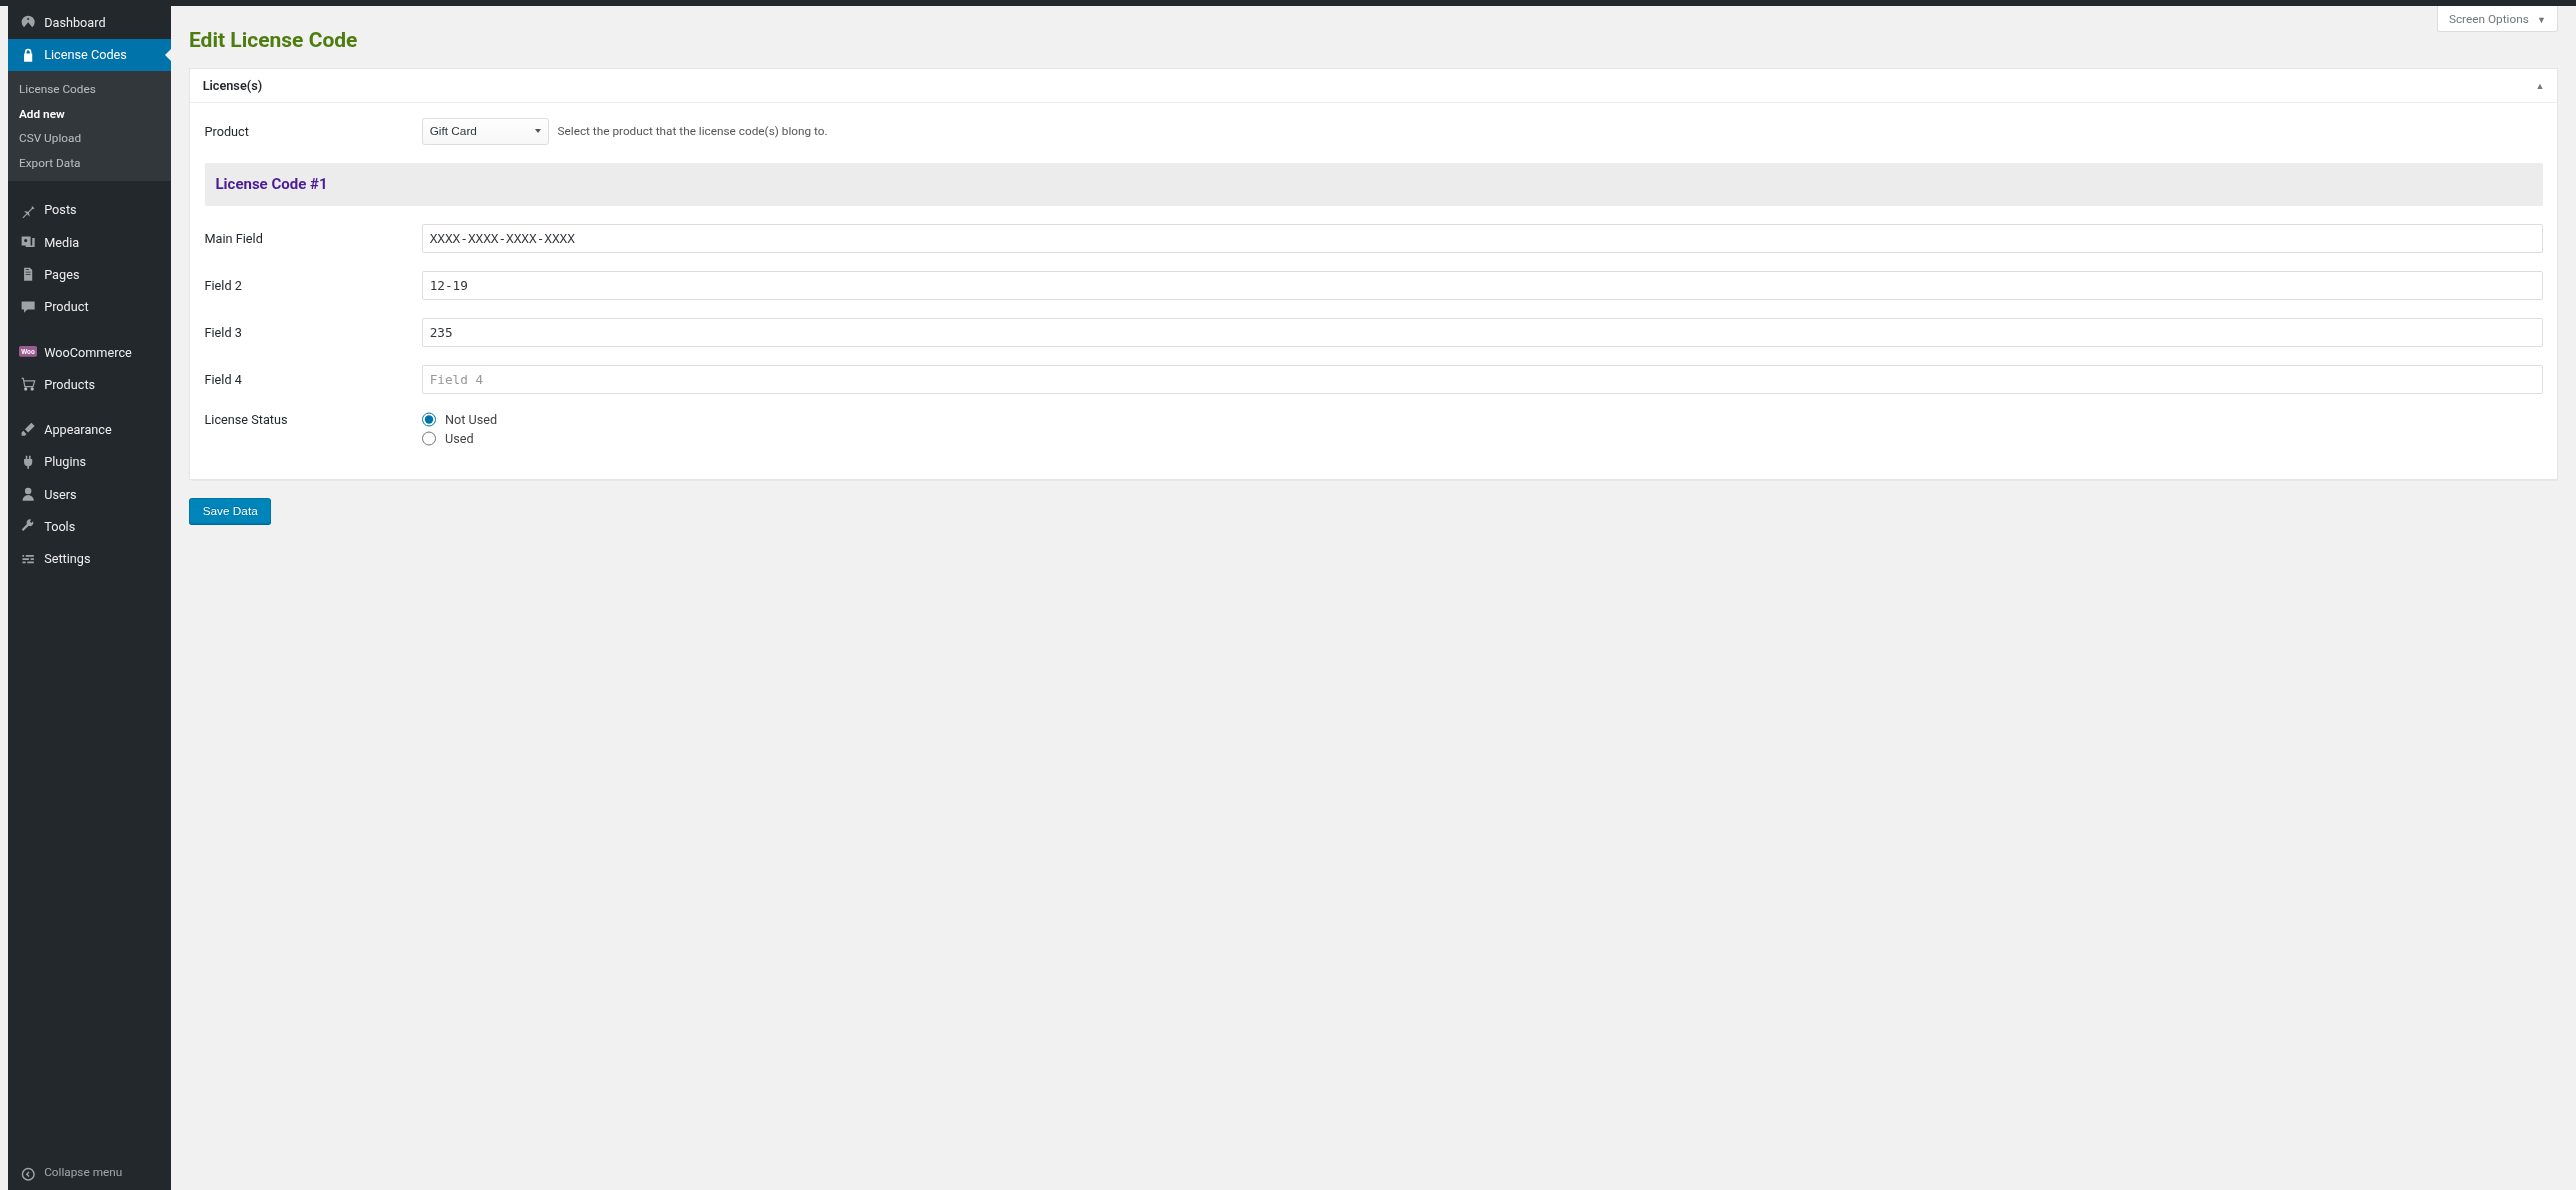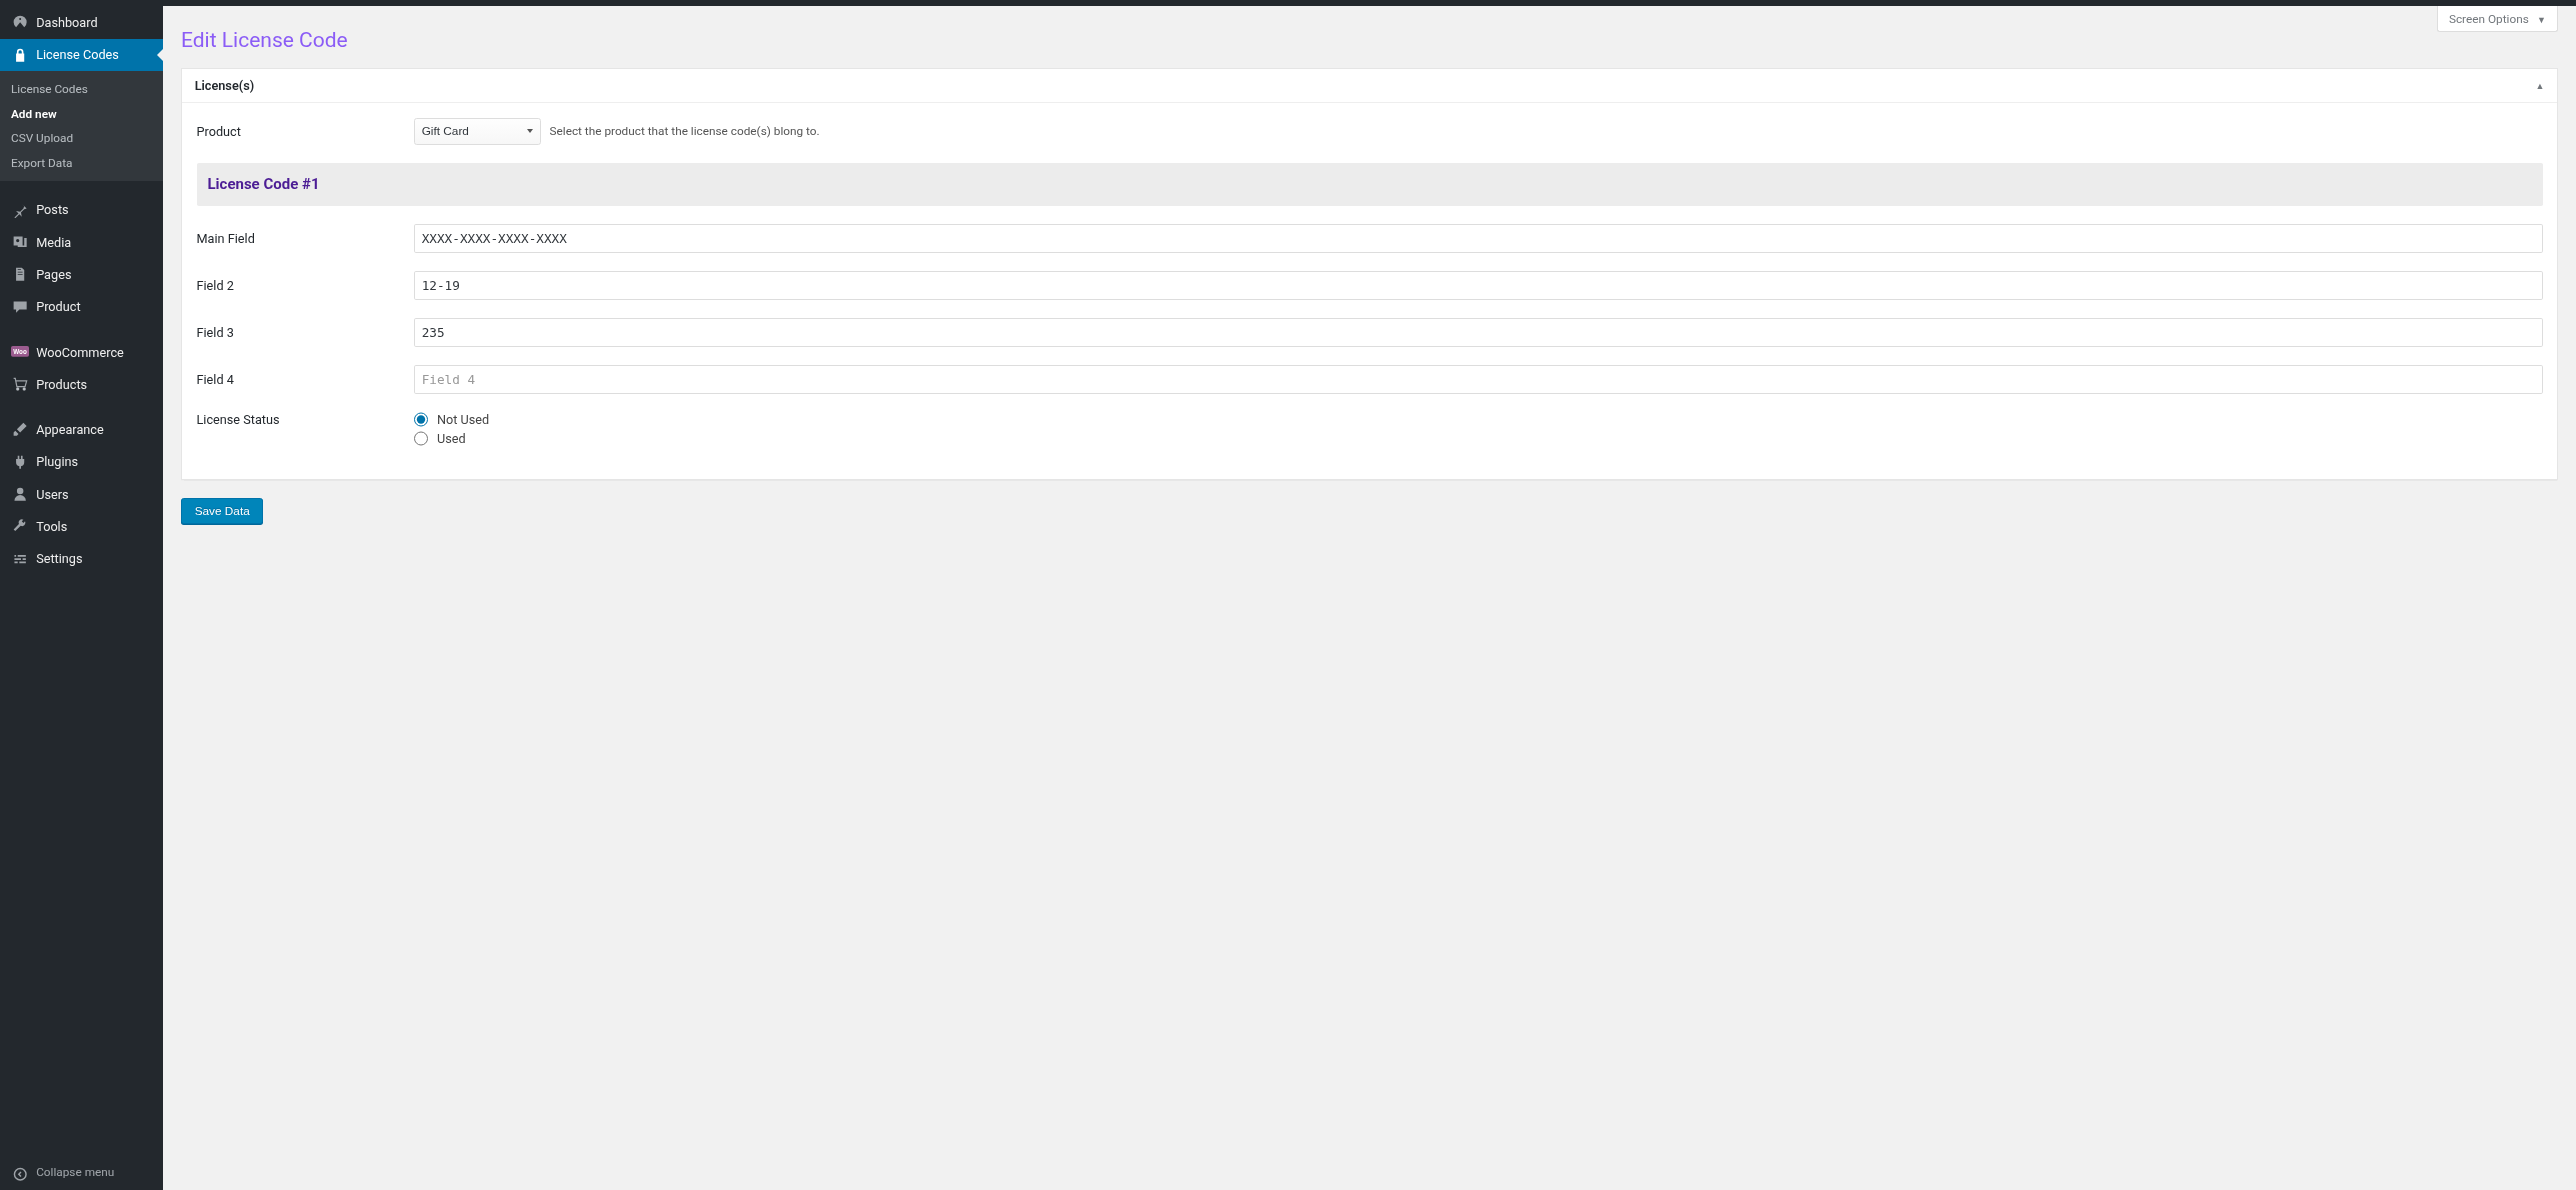--- a/index.html
+++ b/index.html
@@ -1,40 +1,40 @@
 <!DOCTYPE html>
 <html style="font-size:14.5px"><head>
 <meta charset="utf-8">
 <style>
 * { margin: 0; padding: 0; box-sizing: border-box; }
 body { font-family: -apple-system, BlinkMacSystemFont, "Segoe UI", Roboto, Oxygen-Sans, Ubuntu, Cantarell, "Helvetica Neue", sans-serif; font-size: 11.8px; color: #444; background: #f1f1f1; }
 
 .topbar { height: 6.3px; background: #23282d; }
 
-.page { display: flex; min-height: calc(100vh - 6.3px); }
+.page { display: flex; min-height: calc(100vh - 6.3px); margin-left: 8px; }
 
 
 .sidebar { width: 163px; background: #23282d; color: #eee; flex-shrink: 0; display: flex; flex-direction: column; }
 .menu-item { display: flex; align-items: center; padding: 7.2px 11px; color: #eee; font-size: 12.7px; cursor: pointer; }
 .menu-item .icon { width: 18px; height: 18px; margin-right: 7.2px; display: inline-flex; align-items: center; justify-content: center; color: rgba(240,245,250,.6); }
 .menu-item.current { background: #0073aa; color: #fff; position: relative; }
 .menu-item.current .icon { color: #fff; }
 .menu-item.current::after { content: ''; position: absolute; right: -0.9px; top: 50%; transform: translateY(-50%); width: 0; height: 0; border-top: 7.2px solid transparent; border-bottom: 7.2px solid transparent; border-right: 7.2px solid #f1f1f1; }
 .submenu { background: #32373c; padding: 5.4px 0; }
 .submenu-item { padding: 5.4px 11px; color: rgba(240,245,250,.7); font-size: 11.8px; cursor: pointer; }
 .submenu-item.active { color: #fff; font-weight: 600; }
 .menu-sep { height: 12.7px; }
 .collapse { margin-top: auto; display: flex; align-items: flex-start; padding: 7.2px 11px; color: rgba(240,245,250,.6); font-size: 11.8px; cursor: pointer; }
 .collapse .icon { width: 18px; height: 18px; margin-right: 7.2px; display: inline-flex; align-items: center; justify-content: center; }
 
 
 .content { flex: 1; padding: 9px 18px 18px 18px; position: relative; }
 .screen-options { position: absolute; top: 0; right: 18px; background: #fff; border: 0.9px solid #ddd; border-top: none; padding: 5.4px 11px; font-size: 11.8px; color: #72777c; cursor: pointer; border-radius: 0 0 2.7px 2.7px; }
 .screen-options .tri { margin-left: 5.4px; font-size: 9px; }
-.page-title { font-size: 21px; font-weight: 400; color: #8b5cf6; padding: 12.7px 0 16.3px 0; }
+.page-title { font-size: 21px; font-weight: 700; color: #4d7c0f; padding: 12.7px 0 16.3px 0; }
 
 .metabox { background: #fff; border: 0.9px solid #e5e5e5; box-shadow: 0 0.9px 0.9px rgba(0,0,0,.04); margin-bottom: 18px; }
 .metabox-header { display: flex; justify-content: space-between; align-items: center; padding: 9px 12.7px; border-bottom: 0.9px solid #eee; cursor: pointer; }
 .metabox-title { font-size: 12.7px; font-weight: 600; color: #23282d; }
 .metabox-toggle { color: #72777c; font-size: 9px; }
 .metabox-body { padding: 14.5px; }
 
 .form-row { display: flex; align-items: center; margin-bottom: 18px; }
 .form-label { width: 217px; font-weight: 400; font-size: 12.7px; color: #23282d; padding-right: 9px; }
 .form-control { flex: 1; display: flex; align-items: center; }

